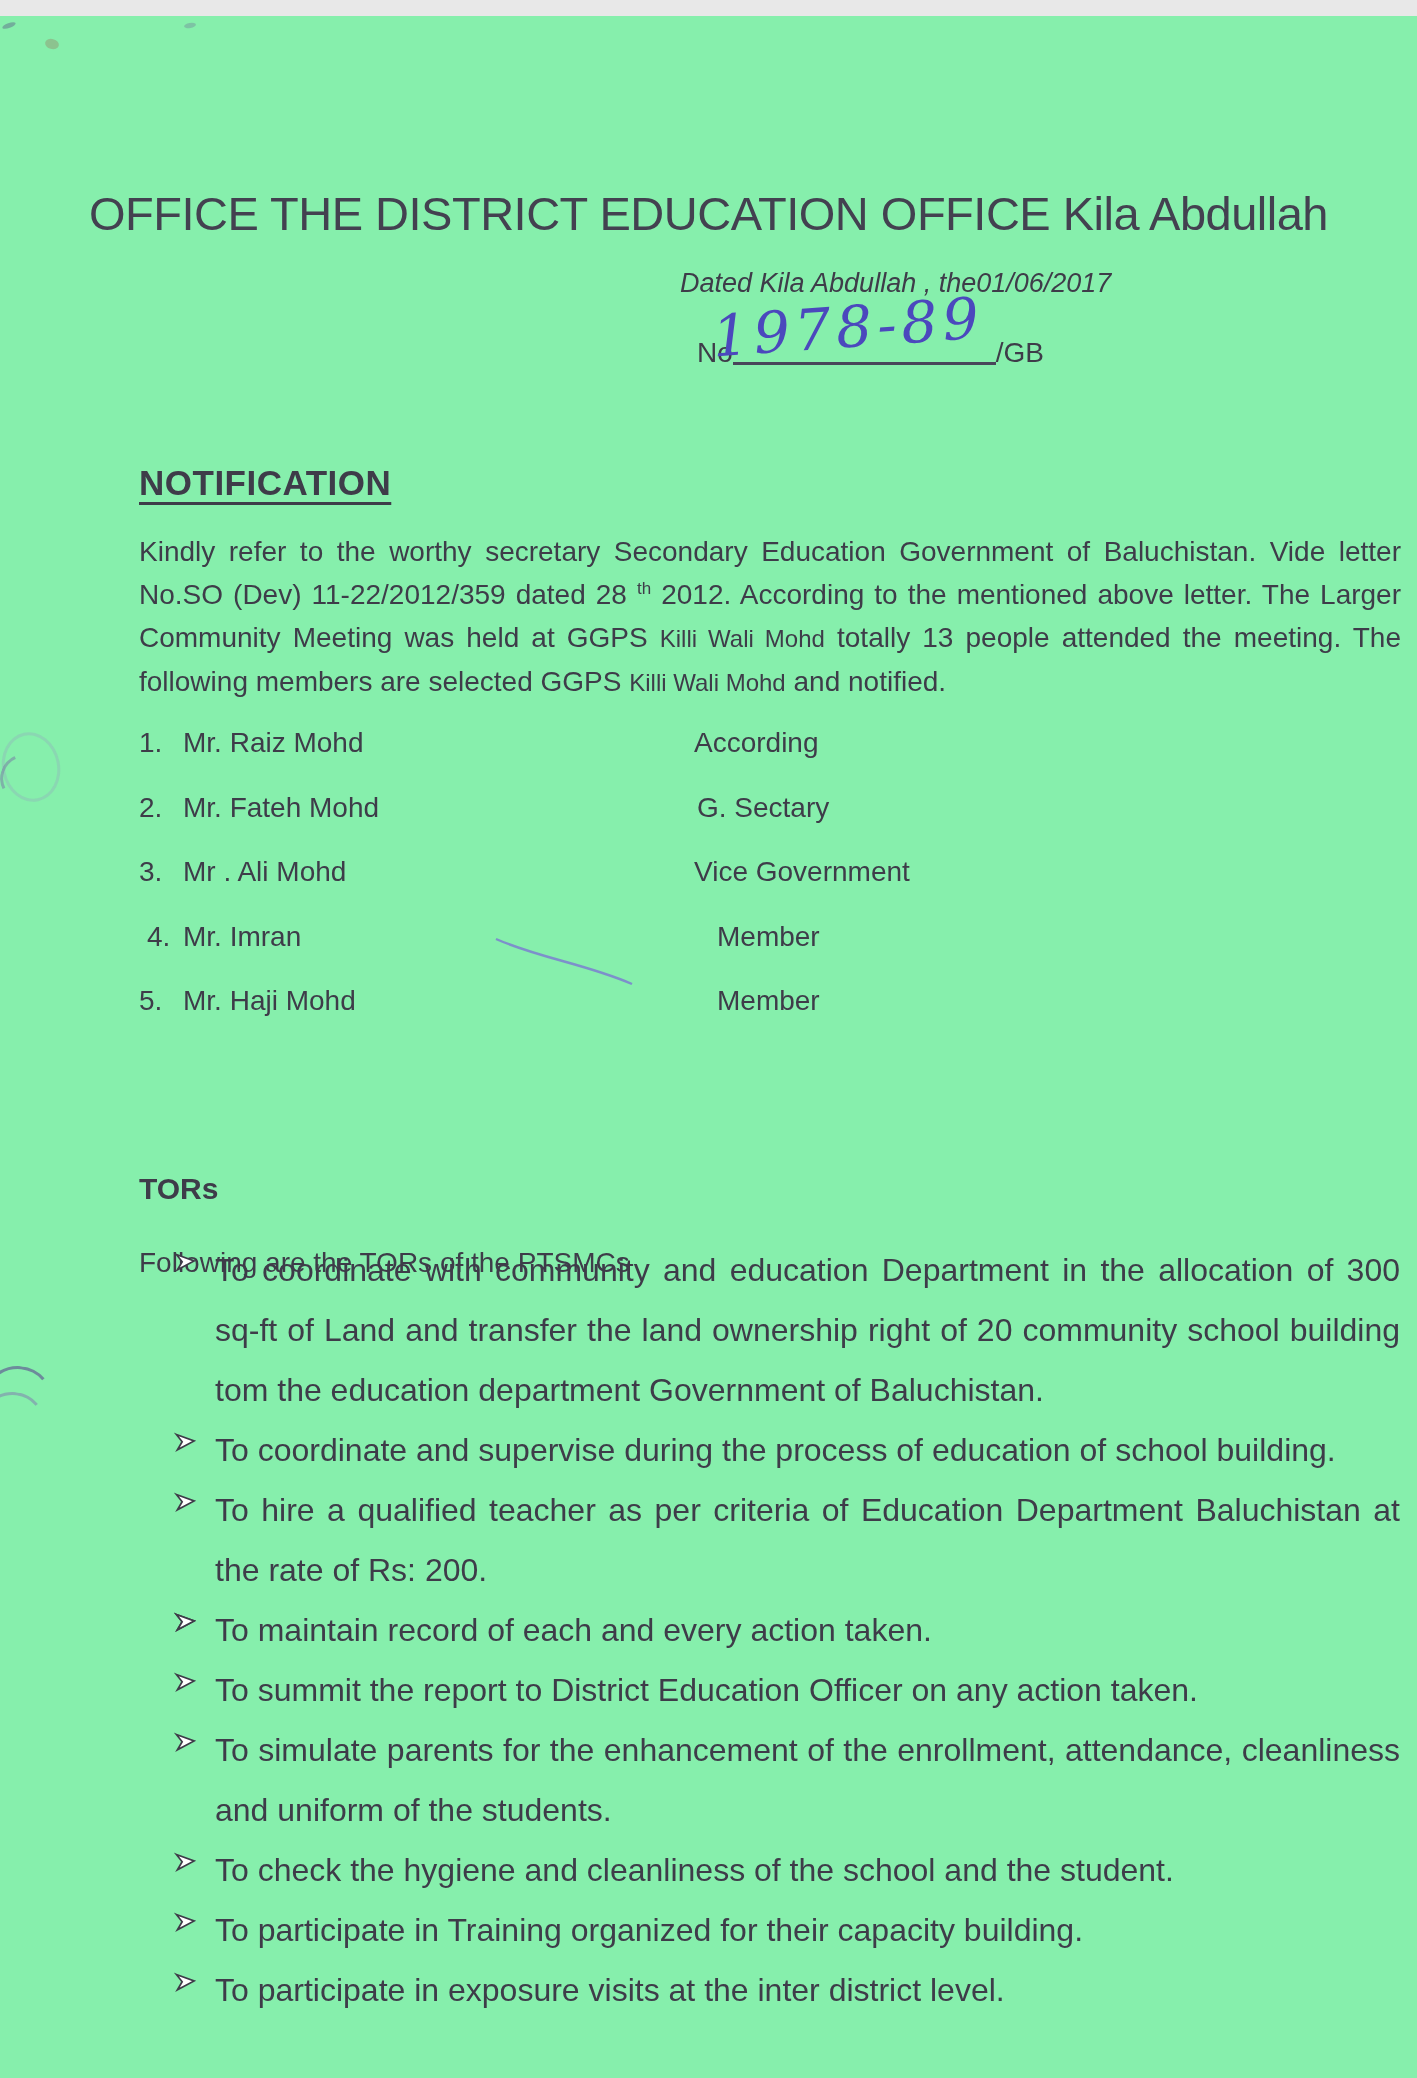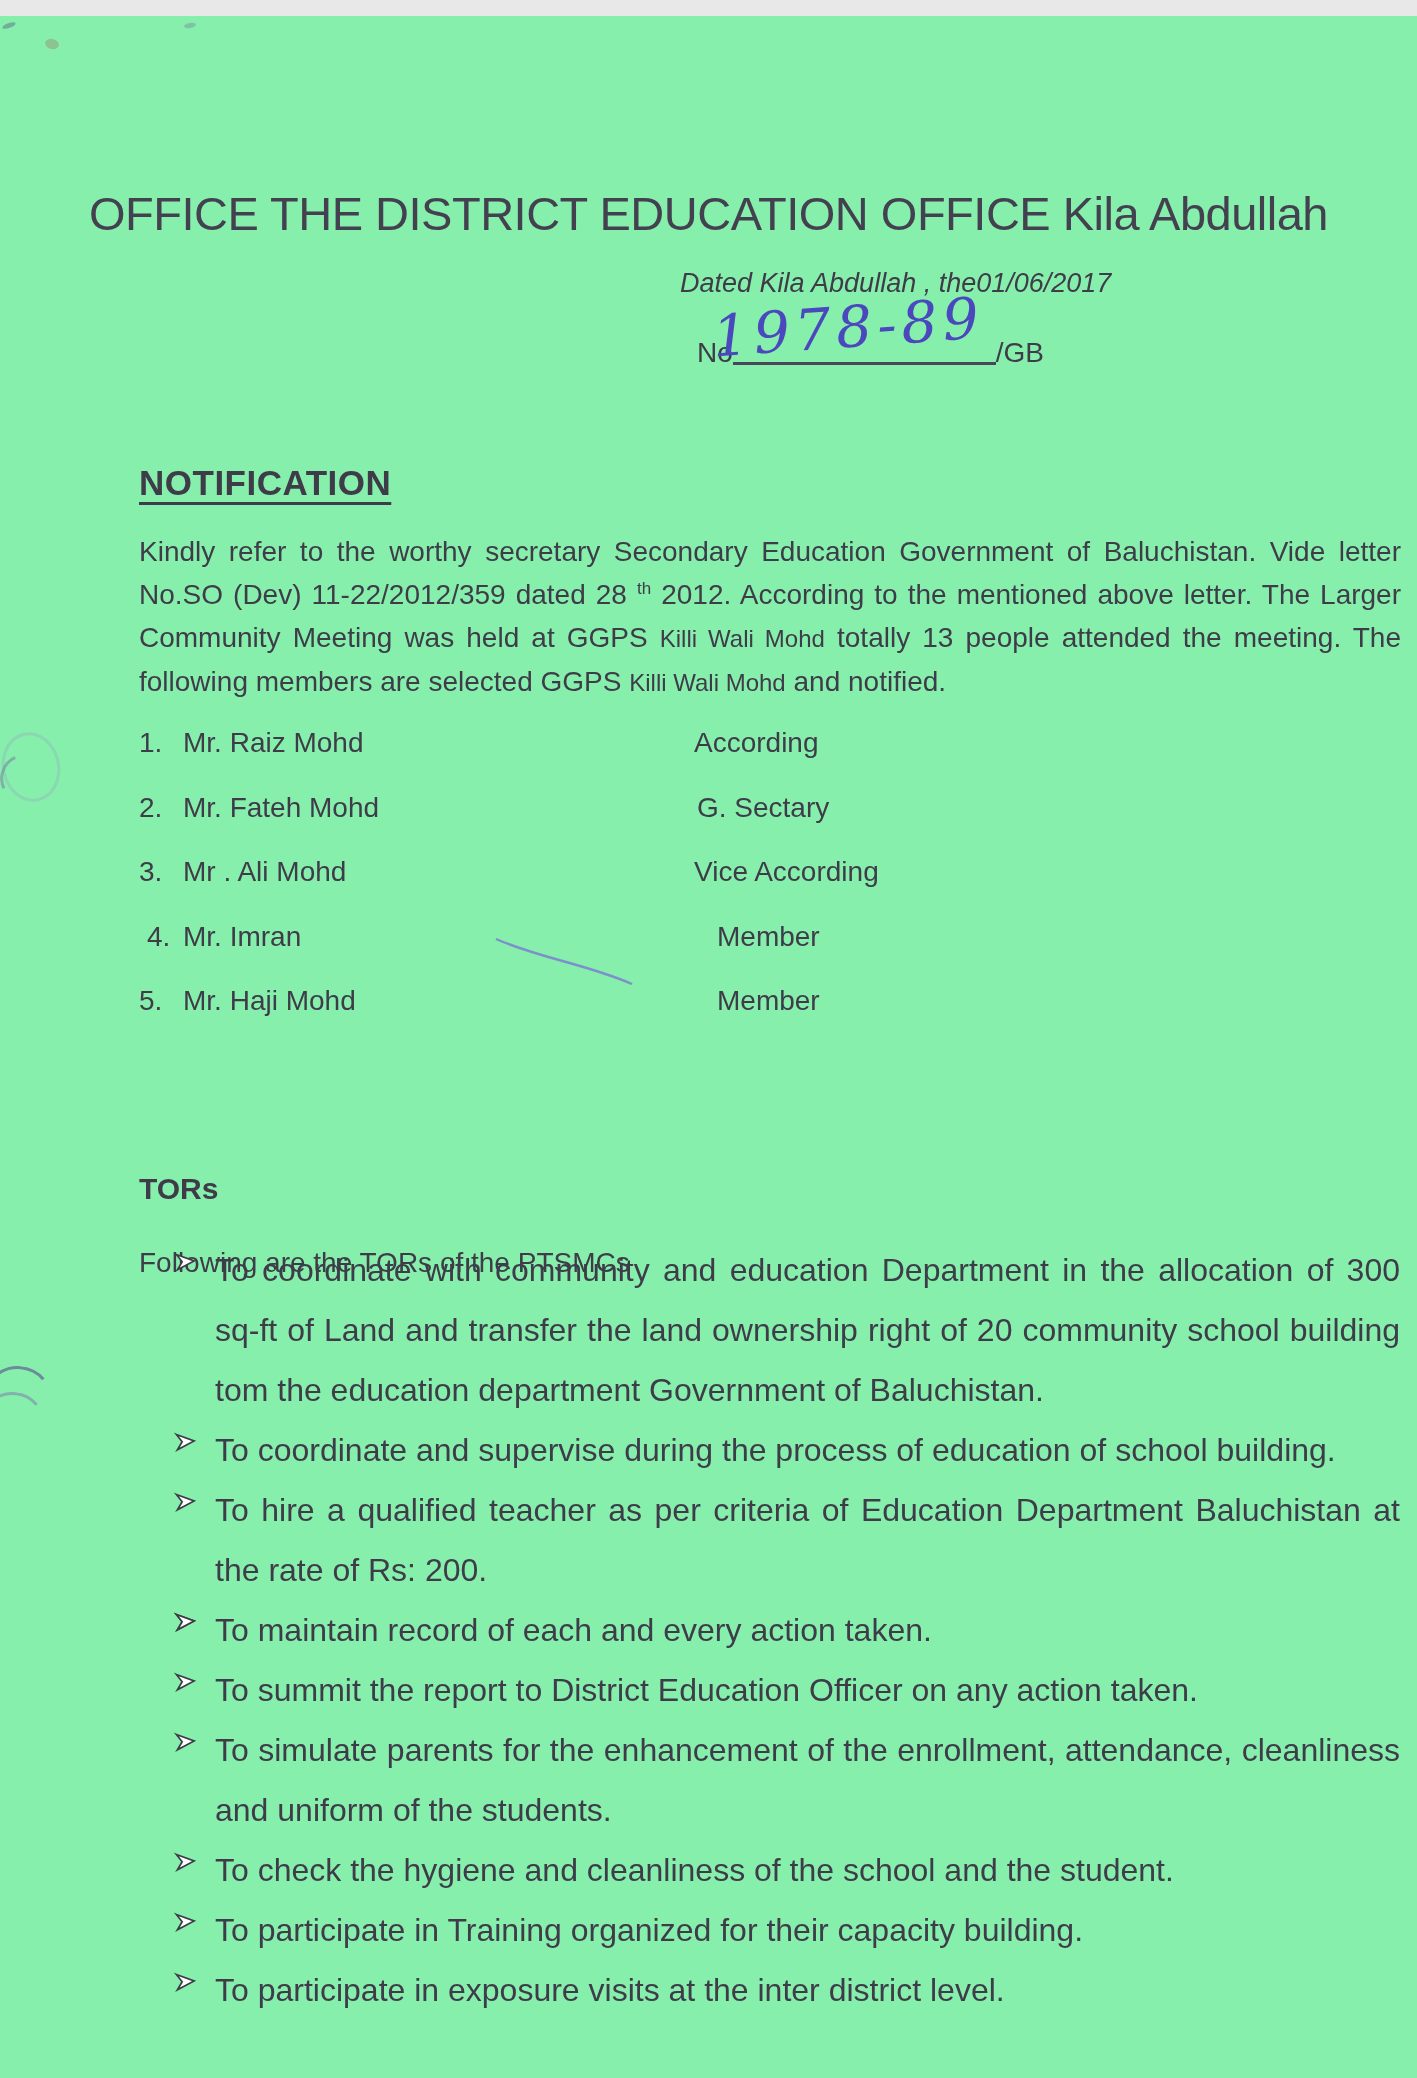--- a/index.html
+++ b/index.html
@@ -136,21 +136,21 @@
     <span class="member-pos">According</span>
   </div>
 
   <div class="member-row">
     <span class="member-num">2.</span><span class="member-name">Mr. Fateh Mohd</span>
     <span class="member-pos">G. Sectary</span>
   </div>
 
   <div class="member-row">
     <span class="member-num">3.</span><span class="member-name">Mr . Ali Mohd</span>
-    <span class="member-pos">Vice According</span>
+    <span class="member-pos">Vice Government</span>
   </div>
 
   <div class="member-row">
     <span class="member-num">4.</span><span class="member-name">Mr. Imran</span>
     <span class="member-pos">Member</span>
   </div>
 
   <div class="member-row">
     <span class="member-num">5.</span><span class="member-name">Mr. Haji Mohd</span>
     <span class="member-pos">Member</span>

